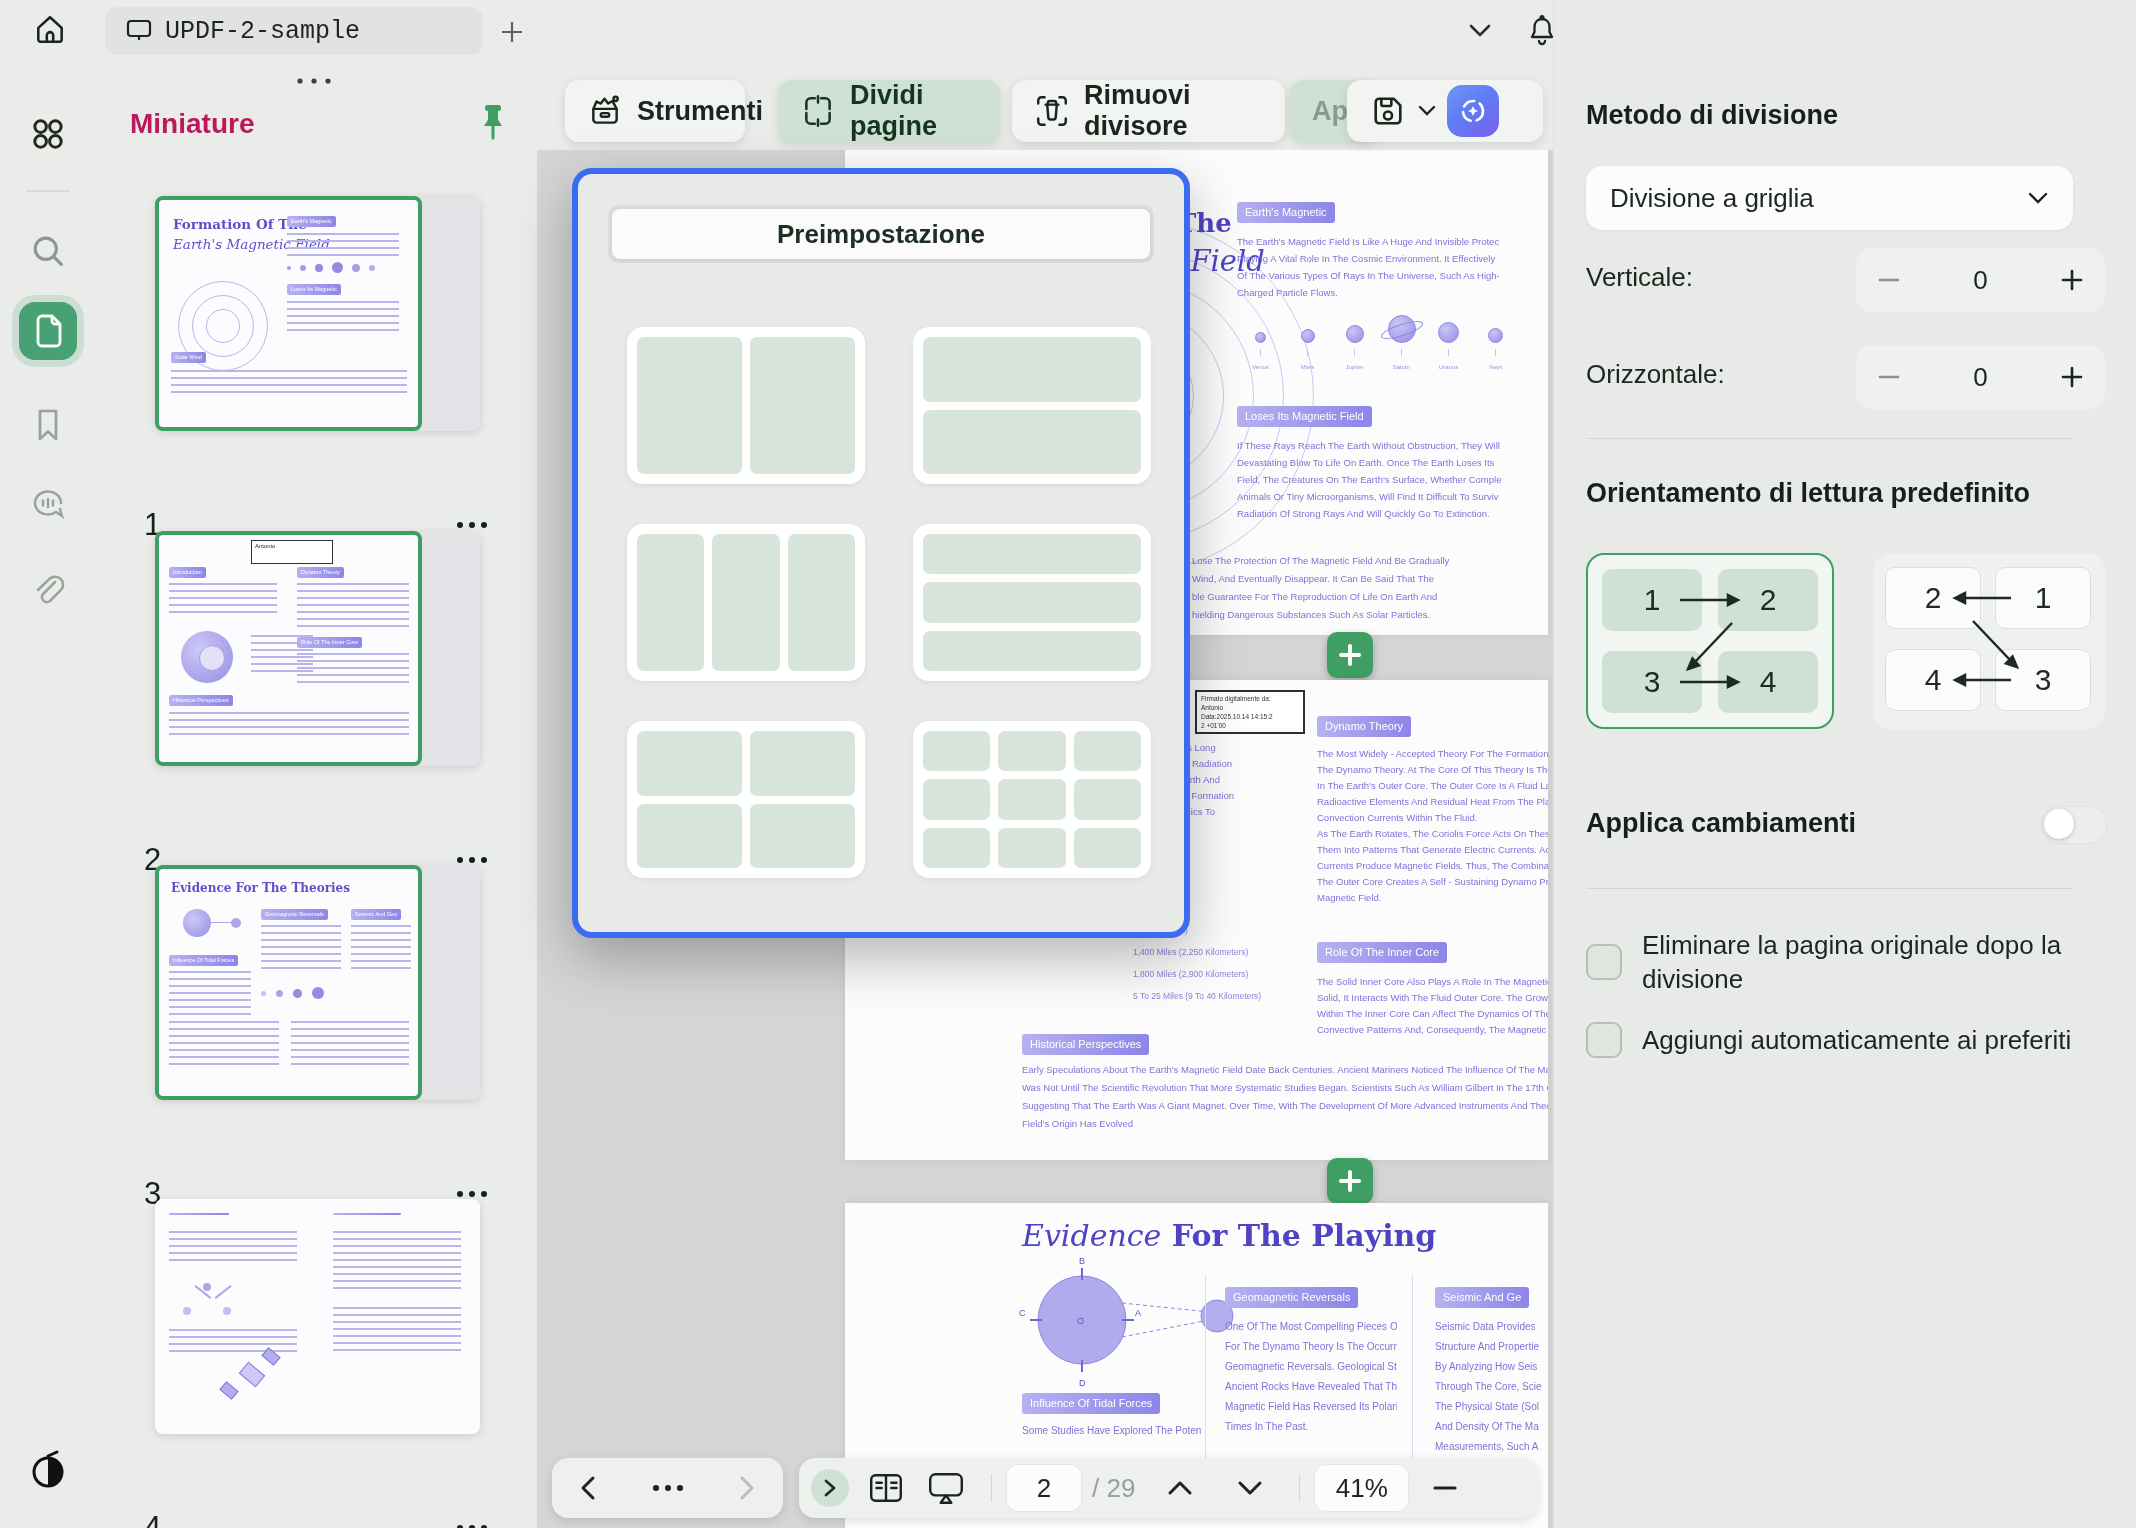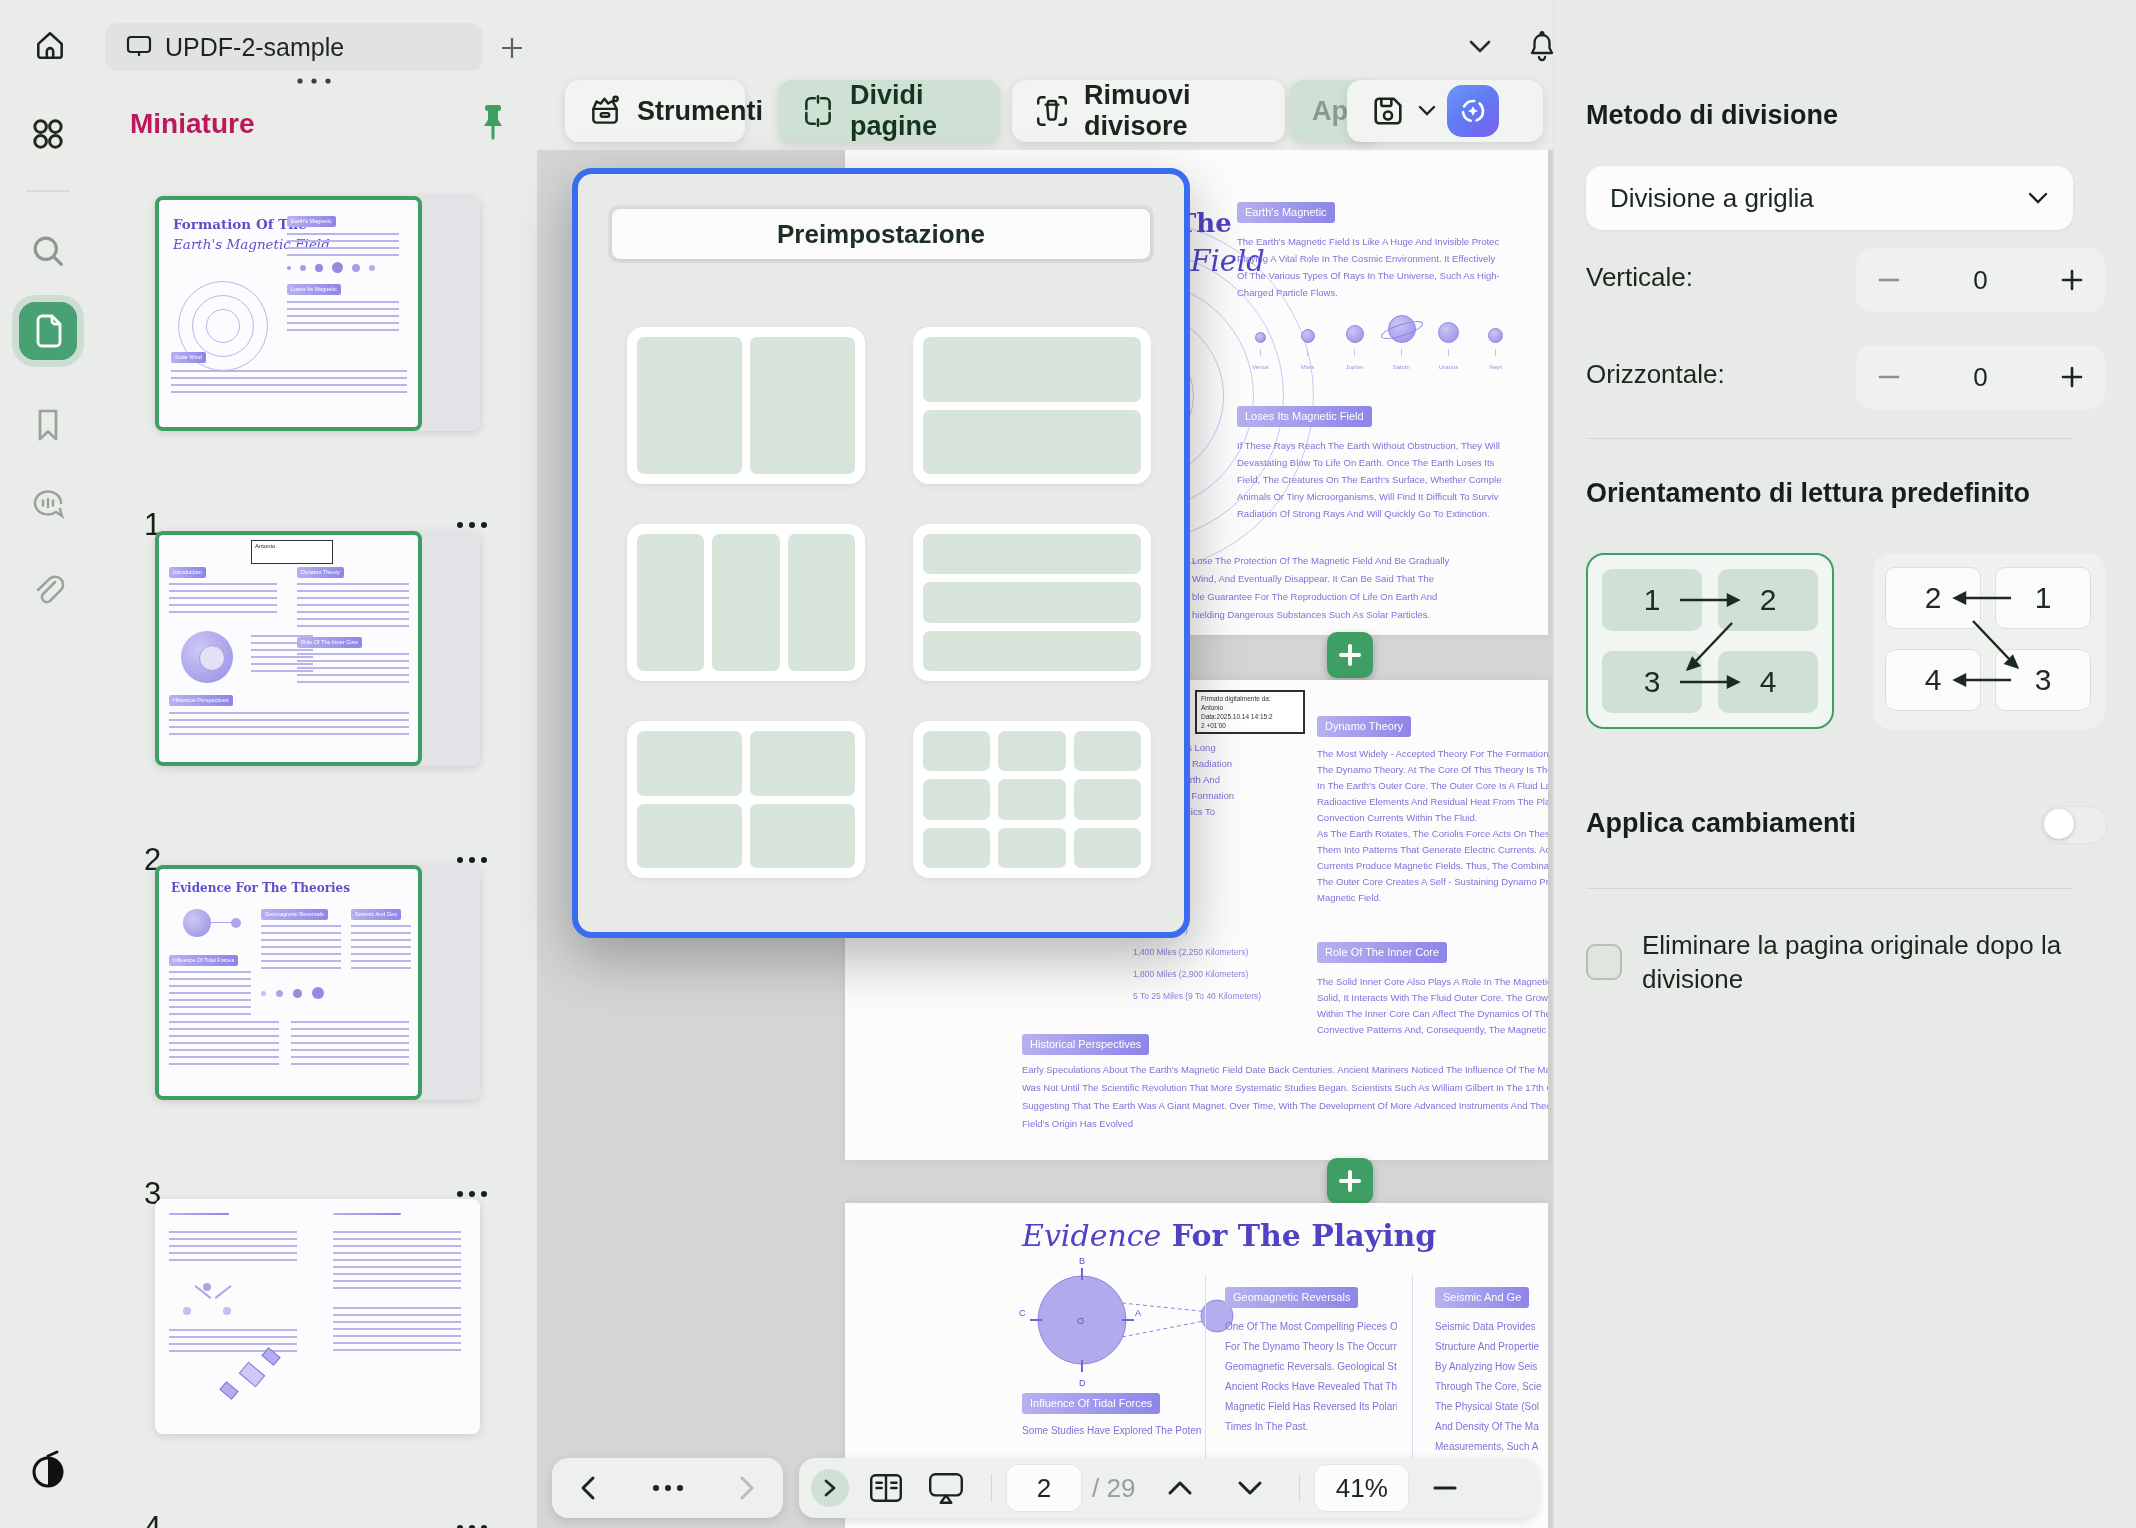--- a/index.html
+++ b/index.html
@@ -2,21 +2,21 @@
 <html><head>
 <meta charset="utf-8">
 <style>
   html,body{margin:0;padding:0;}
   body{font-family:"Liberation Sans",sans-serif;background:#eaece9;}
   .app{position:relative;width:2136px;height:1528px;background:#eaece9;overflow:hidden;}
   svg{display:block;}
   .abs{position:absolute;}
 
   
-  .topbar{position:absolute;left:0;top:16px;width:1876px;height:62px;}
+  .topbar{position:absolute;left:0;top:0;width:1876px;height:62px;font-family:Liberation Mono, monospace;}
   .home-btn{position:absolute;left:30px;top:10px;width:40px;height:40px;display:flex;align-items:center;justify-content:center;cursor:pointer;}
   .doc-tab{position:absolute;left:105px;top:7px;width:378px;height:48px;background:#e0e3e0;border-radius:12px;display:flex;align-items:center;gap:12px;padding:0 20px;box-sizing:border-box;}
   .doc-tab .title{font-size:25px;color:#1f241f;}
   .tab-plus{position:absolute;left:496px;top:16px;width:32px;height:32px;display:flex;align-items:center;justify-content:center;}
   .tb-right{position:absolute;right:0;top:0;height:62px;display:flex;align-items:center;gap:34px;padding-right:22px;}
   .avatar{width:42px;height:42px;border-radius:50%;background:linear-gradient(135deg,#7b5cf0 0%,#2e7df6 100%);color:#fff;font-size:23px;font-weight:bold;display:flex;align-items:center;justify-content:center;}
   .tb-sep{width:1px;height:26px;background:#d6d9d6;}
 
   
   .rail{position:absolute;left:0;top:62px;width:96px;height:1466px;}
@@ -800,15 +800,19 @@
     <div class="toggle">
         <div class="knob"></div>
       </div>
 
     <div class="rp-div" style="top:888px;"></div>
 
     <div class="cbrow" style="top:928px;">
       <div class="cbox"></div>
       <div class="cblabel">Eliminare la pagina originale dopo la divisione</div>
     </div>
+    <div class="cbrow" style="top:1022px;">
+      <div class="cbox"></div>
+      <div class="cblabel">Aggiungi automaticamente ai preferiti</div>
+    </div>
   </div>
 
 </div>
 
 </body></html>

